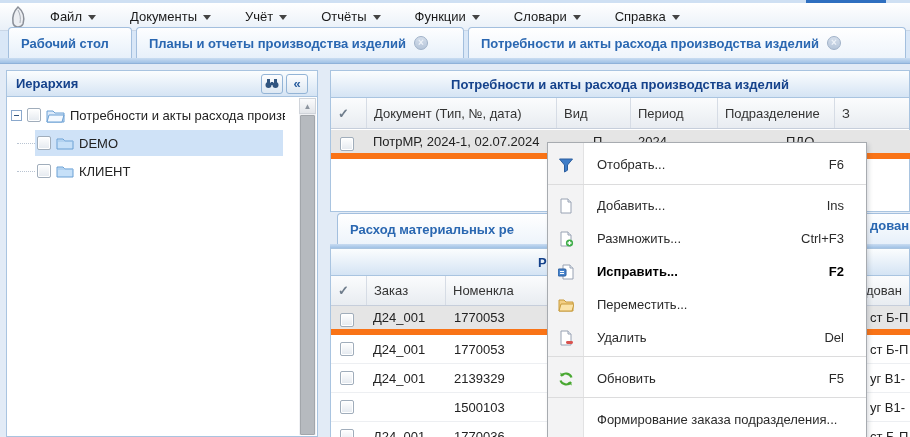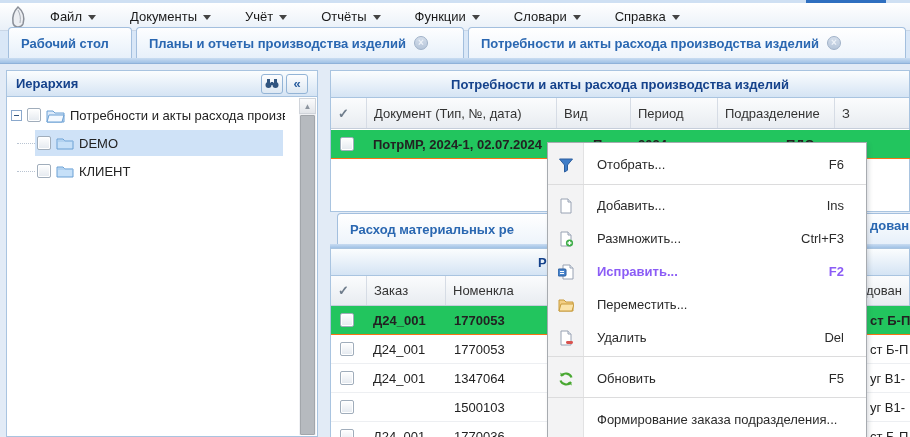--- a/index.html
+++ b/index.html
@@ -56,35 +56,35 @@
     background:linear-gradient(#fafbfc,#e3e6ea); border:1px solid #d0d4da; line-height:15px; }
   .vscroll .thumb { position:absolute; left:1px; right:1px; top:17px; bottom:0;
     background:#b6babf; border:1px solid #a2a6ab; border-radius:1px; }
 
   
   .gh { background:linear-gradient(#fbfcfd,#e8ecf1); border-bottom:1px solid #c6cedb; }
   .ghc { position:absolute; top:0; bottom:0; border-right:1px solid #d6dce5;
     display:flex; align-items:center; padding:0 7px; color:#333; white-space:nowrap; overflow:hidden; }
   .grow { position:absolute; left:0; width:580px; height:29px; background:#fff;
     border-bottom:1px solid #edeff2; }
-  .grow.sel { background:#22c55e; border-bottom:1px solid #f97316;font-weight:bold; }
+  .grow.sel { background:#e5e5e5; border-bottom:6px solid #f97316; }
   .cell { position:absolute; top:0; bottom:0; display:flex; align-items:center;
     white-space:nowrap; overflow:hidden; }
   .checkhdr { color:#6f7d8c; font-weight:bold; }
 
   
   .cmenu { left:547px; top:142px; width:320px; height:300px; background:#fff;
     border:1px solid #a7abb0; box-shadow:2px 2px 4px rgba(60,70,90,.18); }
   .cmenu .gutter { position:absolute; left:0; top:0; bottom:0; width:36px;
     background:#f3f3f4; border-right:1px solid #e2e2e3; }
   .mi { position:absolute; left:0; width:318px; height:33px; display:flex; align-items:center; }
   .mi .ic { width:36px; display:flex; align-items:center; justify-content:center; flex:0 0 36px; }
   .mi .lbl { margin-left:13px; color:#2b2b2b; }
   .mi .sc { margin-left:auto; margin-right:22px; color:#2b2b2b; }
-  .mi.bold .lbl, .mi.bold .sc { font-weight:bold; color:#8b5cf6;text-align:right; }
+  .mi.bold .lbl, .mi.bold .sc { font-weight:bold; color:#000000;text-align:right; }
   .msep { position:absolute; left:0; width:318px; height:1px; background:#dcdcdd; }
 
   .frag { position:absolute; white-space:nowrap; }
 </style>
 </head>
 <body>
 
 <div id="app">
 
   <div class="abs topline"></div>
@@ -263,21 +263,21 @@
       </div>
       <div class="grow" style="top:86px;">
         <span class="cb" style="position:absolute; left:9px; top:7px;"></span>
         <span class="cell" style="left:42px; width:70px;">Д24_001</span>
         <span class="cell" style="left:123px; width:100px;">1770053</span>
         <span class="cell" style="left:539px;">ст Б-П</span>
       </div>
       <div class="grow" style="top:115px;">
         <span class="cb" style="position:absolute; left:9px; top:7px;"></span>
         <span class="cell" style="left:42px; width:70px;">Д24_001</span>
-        <span class="cell" style="left:123px; width:100px;">1347064</span>
+        <span class="cell" style="left:123px; width:100px;">2139329</span>
         <span class="cell" style="left:539px;">уг В1-</span>
       </div>
       <div class="grow" style="top:144px;">
         <span class="cb" style="position:absolute; left:9px; top:7px;"></span>
         <span class="cell" style="left:42px; width:70px;"></span>
         <span class="cell" style="left:123px; width:100px;">1500103</span>
         <span class="cell" style="left:539px;">уг В1-</span>
       </div>
       <div class="grow" style="top:173px;">
         <span class="cb" style="position:absolute; left:9px; top:7px;"></span>

